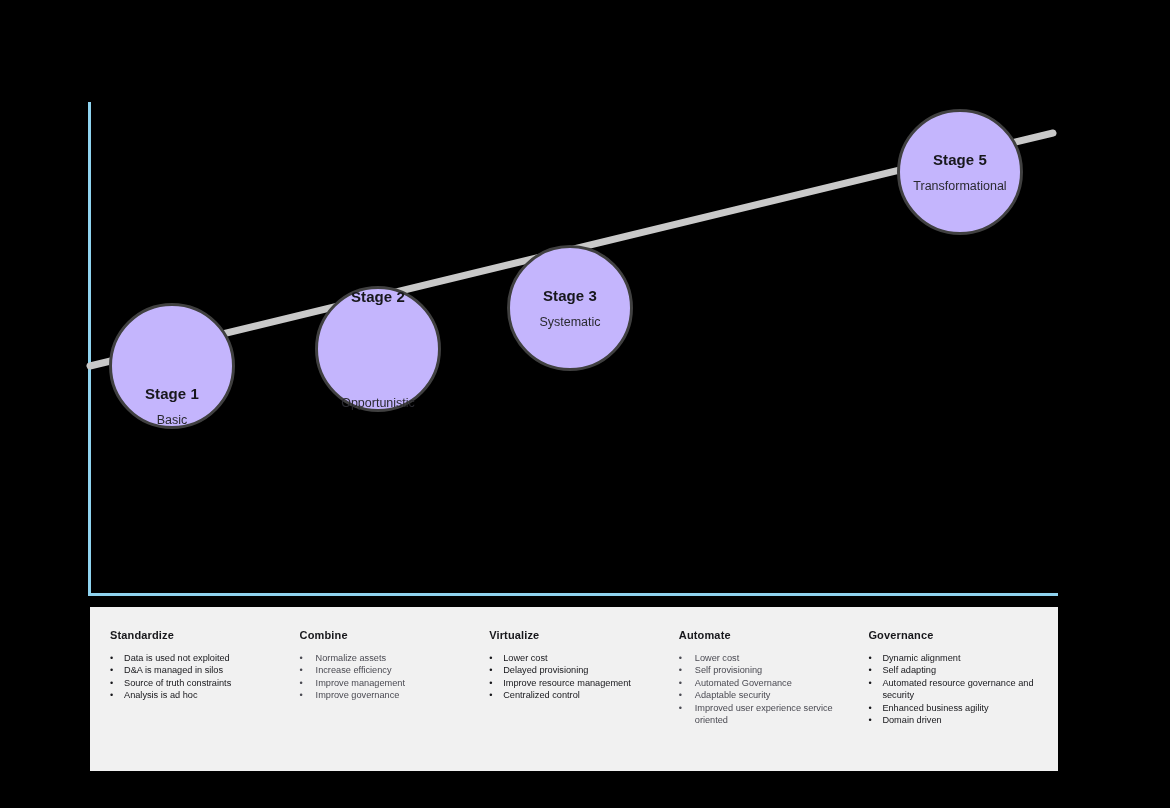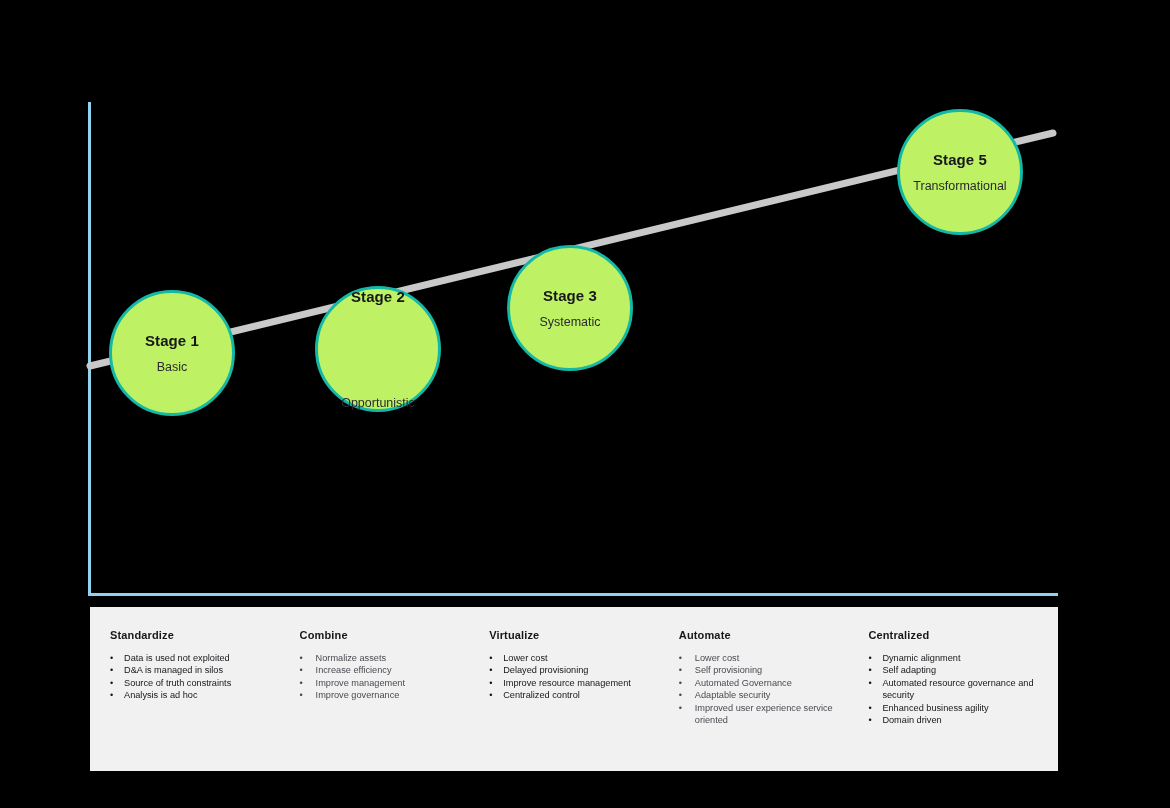--- a/index.html
+++ b/index.html
@@ -26,22 +26,22 @@
     width: 1170px; height: 808px;
     pointer-events: none;
   }
 
   
   .stage-node {
     position: absolute;
     width: 126px;
     height: 126px;
     border-radius: 50%;
-    background: #bef264;
-    border: 3px solid #14b8a6;
+    background: #c4b5fd;
+    border: 3px solid #404040;
     display: flex;
     flex-direction: column;
     align-items: center;
     justify-content: center;
     z-index: 5;
   }
 
   .stage-title {
     font-size: 15px;
     font-weight: bold;
@@ -113,21 +113,21 @@
 <body>
 
 <div id="canvas">
 
   <svg id="axis-layer" viewBox="0 0 1170 808" width="1170" height="808">
     <line x1="89.5" y1="102" x2="89.5" y2="595.5" stroke="#8FD3EF" stroke-width="3"></line>
     <line x1="88" y1="594.5" x2="1058" y2="594.5" stroke="#8FD3EF" stroke-width="3"></line>
     <line x1="90" y1="366" x2="1053" y2="133" stroke="#C9C9C9" stroke-width="7" stroke-linecap="round"></line>
   </svg>
 
-  <div class="stage-node" style="left:109px; top:290px;">
+  <div class="stage-node" style="left:109px; top:303px;justify-content:flex-end;">
     <div class="stage-title">Stage 1</div>
     <div class="stage-subtitle">Basic</div>
   </div>
 
   <div class="stage-node" style="left:315px; top:286px;justify-content:space-between;">
     <div class="stage-title">Stage 2</div>
     <div class="stage-subtitle">Opportunistic</div>
   </div>
 
   <div class="stage-node" style="left:507px; top:245px;">
@@ -178,21 +178,21 @@
       <ul class="bullet-list">
         <li class="bullet-item">Lower cost</li>
         <li class="bullet-item">Self provisioning</li>
         <li class="bullet-item">Automated Governance</li>
         <li class="bullet-item">Adaptable security</li>
         <li class="bullet-item">Improved user experience service oriented</li>
       </ul>
     </div>
 
     <div class="detail-column emphasis-strong">
-      <div class="column-heading">Centralized</div>
+      <div class="column-heading">Governance</div>
       <ul class="bullet-list">
         <li class="bullet-item">Dynamic alignment</li>
         <li class="bullet-item">Self adapting</li>
         <li class="bullet-item">Automated resource governance and security</li>
         <li class="bullet-item">Enhanced business agility</li>
         <li class="bullet-item">Domain driven</li>
       </ul>
     </div>
 
   </div>

